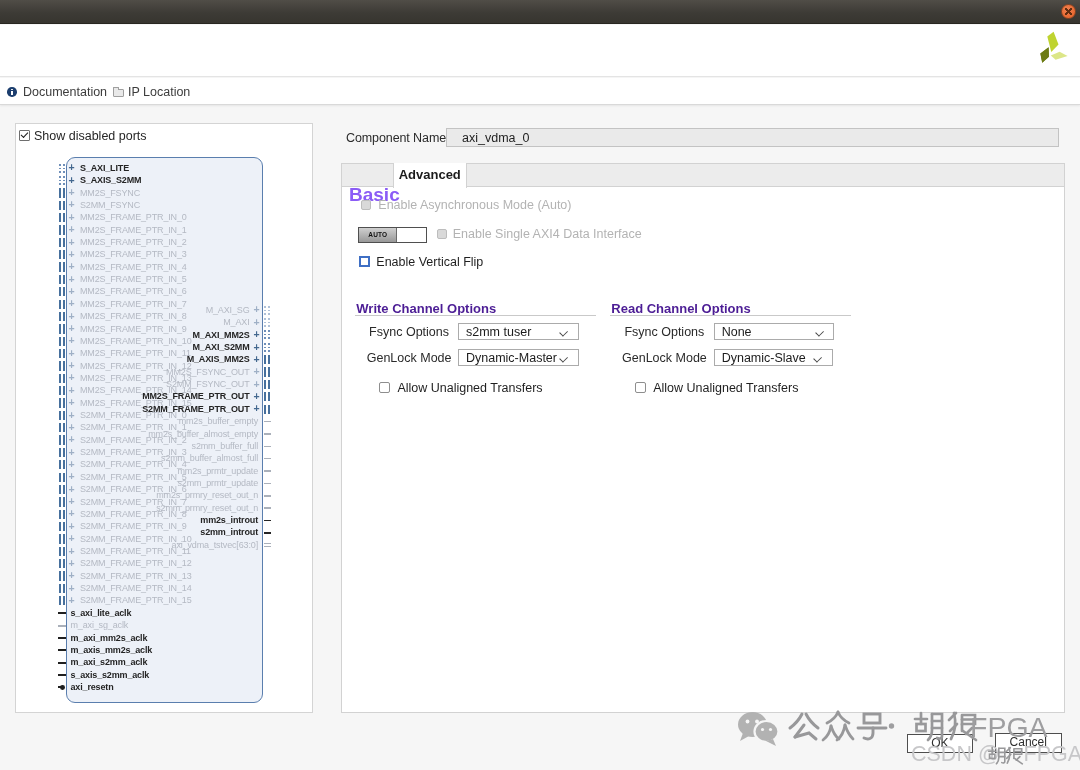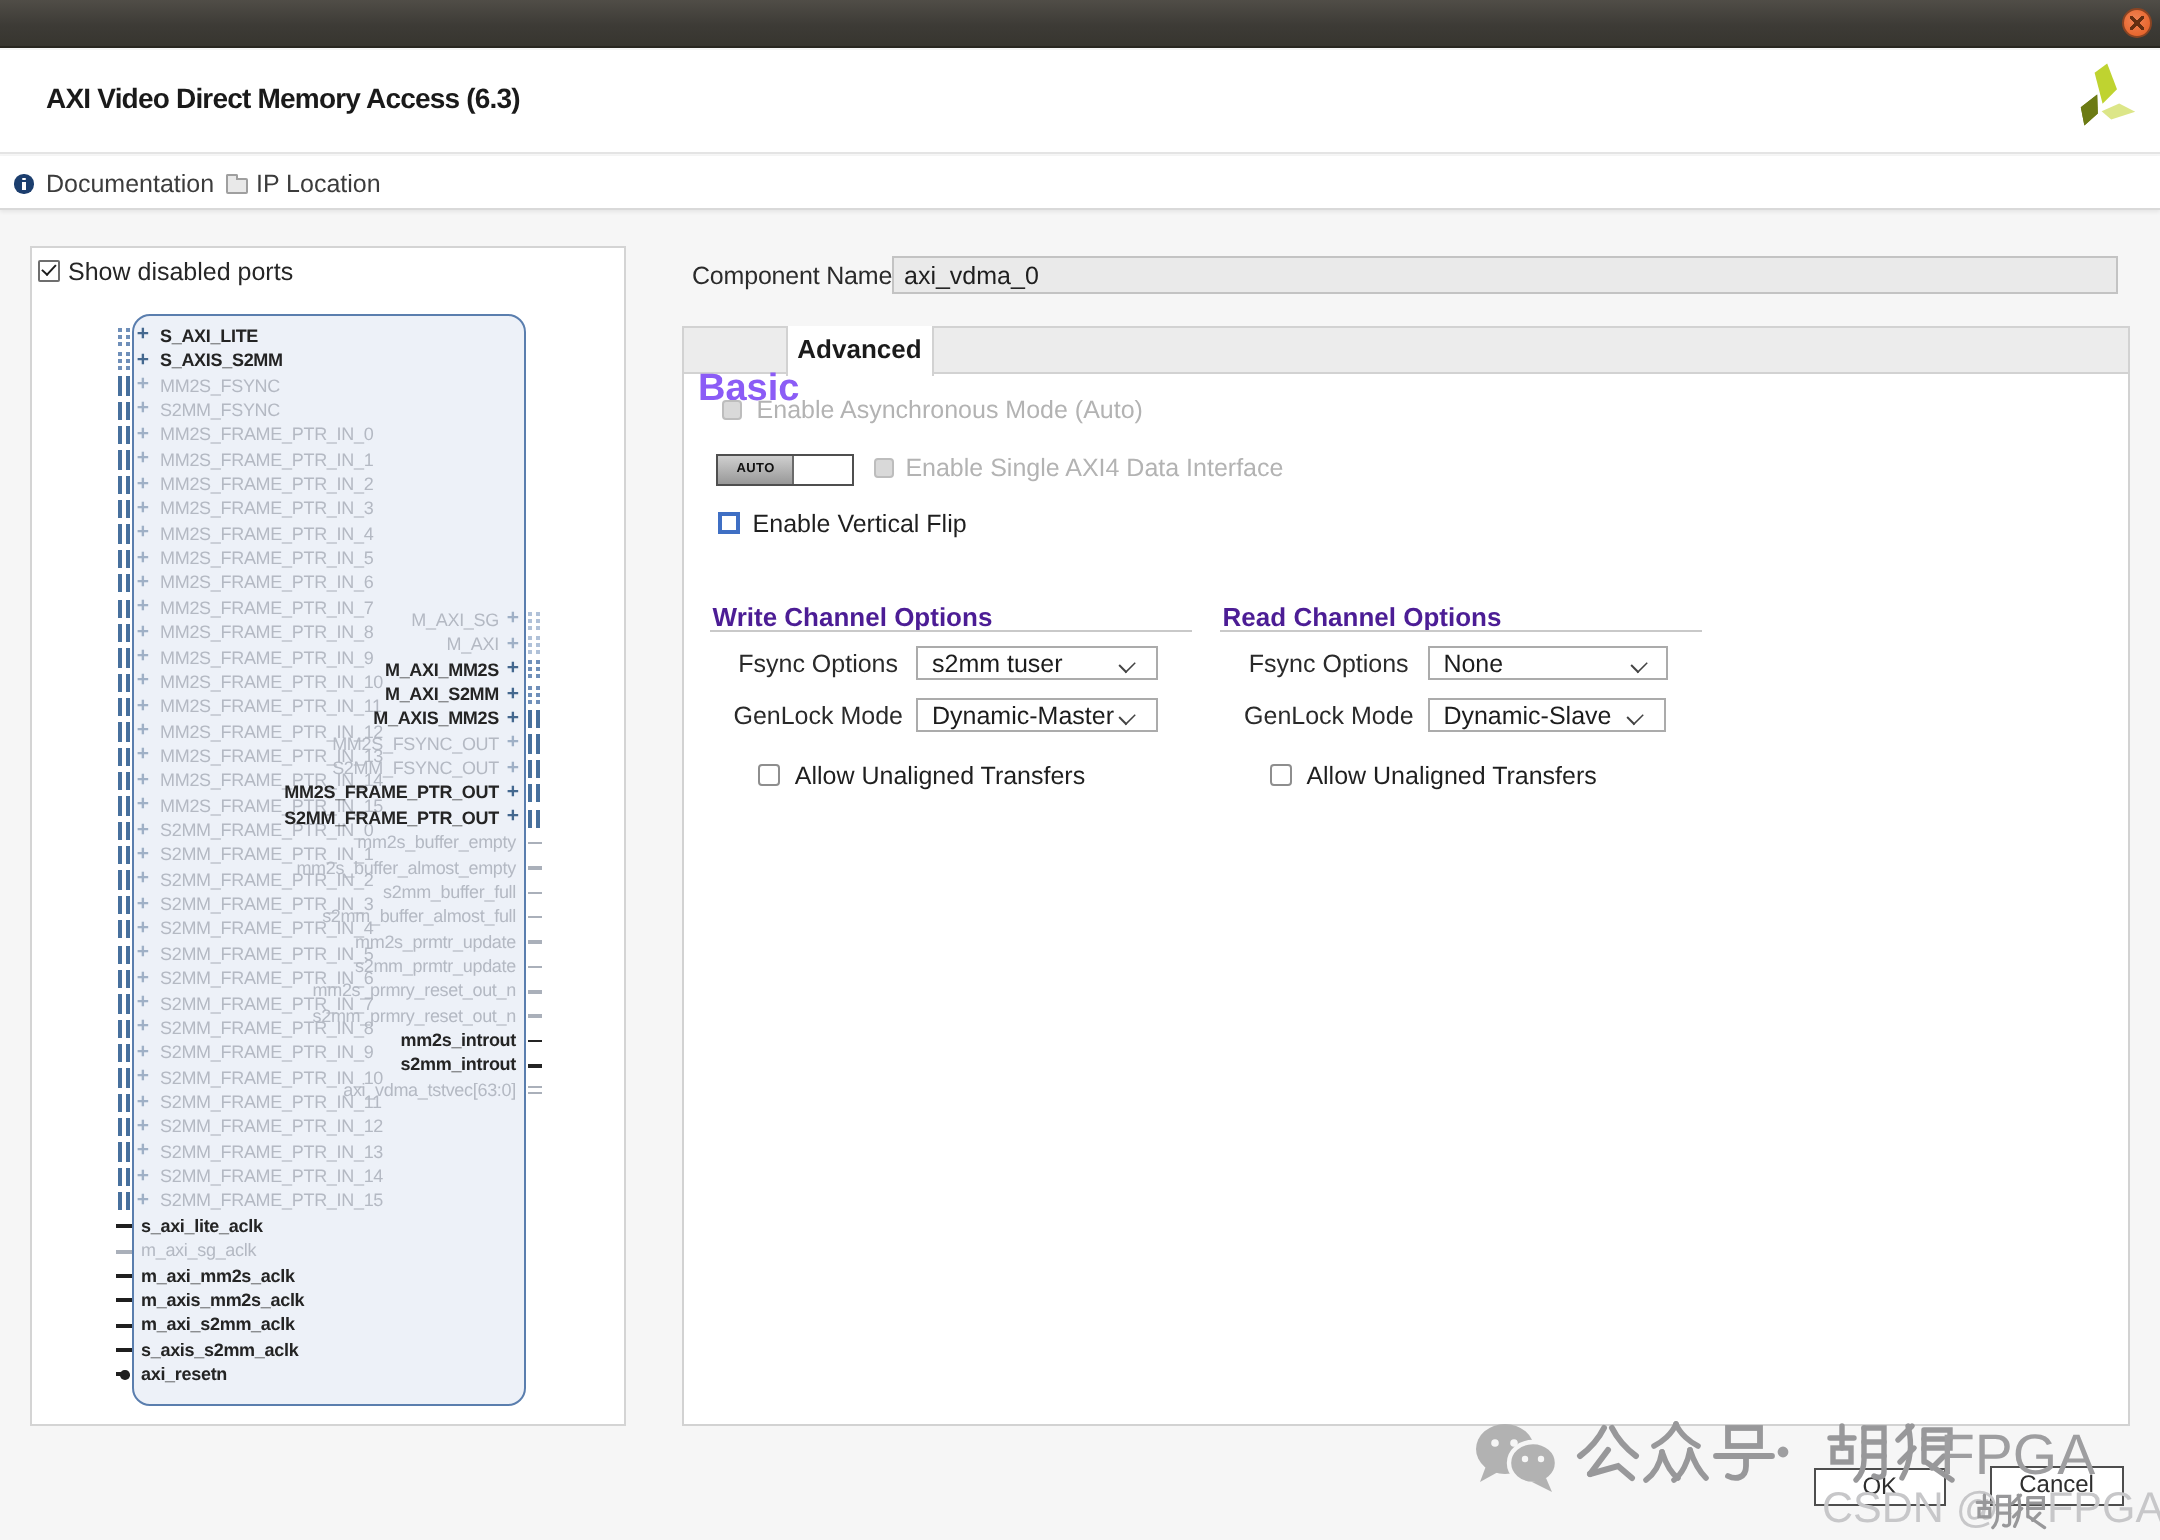--- a/index.html
+++ b/index.html
@@ -70,21 +70,21 @@
 .lstub{position:absolute;height:2px;background:#1f1f1f}
 .rstub{position:absolute;left:263.5px;width:7px;height:1.7px;background:#242424}
 .lstub.dis,.rstub.dis{background:#aab0ba}
 .lcirc{position:absolute;left:60.2px;width:4.8px;height:4.8px;
   border-radius:50%;background:#1f1f1f}
 
 
 #cnlbl{position:absolute;left:346px;top:130.5px;font-size:12.5px;letter-spacing:-0.1px;color:#2b2b2b}
 #cnfield{position:absolute;left:446px;top:127.5px;width:613px;height:19.5px;
   background:#eaeaea;border:1px solid #c3c3c3;font-size:12.5px;color:#1e1e1e;
-  line-height:18px;padding-left:5px}
+  line-height:18px;padding-left:15px}
 
 
 #tabbox{position:absolute;left:341px;top:162.5px;width:724px;height:550.5px;
   background:#fff;border:1px solid #d2d2d2}
 #tabstrip{position:absolute;left:341px;top:162.5px;width:724px;height:24px;
   background:#ececec;border:1px solid #d2d2d2;border-bottom:1px solid #d2d2d2}
 #tabbasic{position:absolute;left:349px;top:184px;font-size:19px;font-weight:bold;color:#8b5cf6}
 #tabadv{position:absolute;left:392.5px;top:163px;width:74.5px;height:24.5px;background:#fff;
   border-left:1px solid #d2d2d2;border-right:1px solid #d2d2d2;
   font-size:13px;font-weight:bold;color:#1b1b1b;text-align:center;line-height:24px}
@@ -119,21 +119,20 @@
 
 
 #wm1{position:absolute;left:730px;top:705px}
 #wm2{position:absolute;left:911px;top:744px}
 </style></head>
 <body>
 <div id="titlebar">
     <div id="closebtn"></div>
   </div>
 <div id="header">
-    <div class="t">AXI Video Direct Memory Access (6.3)</div>
 <svg class="abs" style="left:1036px;top:3px" width="36" height="38" viewBox="0 0 36 38">
   <polygon points="11.3,8.4 17.6,3.7 22.5,16.6 15.3,23.9" fill="#bfd330"></polygon>
   <polygon points="12.6,19.2 4.4,25.6 6.2,34.8 12.9,28.7" fill="#6c7b14"></polygon>
   <polygon points="12.6,19.2 12.9,28.7 6.2,34.8 4.4,25.6" fill="#6c7b14"></polygon>
   <polygon points="14.8,27.6 23.6,23.8 31.6,27.9 19.6,31.8" fill="#dce688"></polygon>
 </svg>
 </div>
 <div id="toolbar">
 </div>
 <div id="infoicon"></div>

